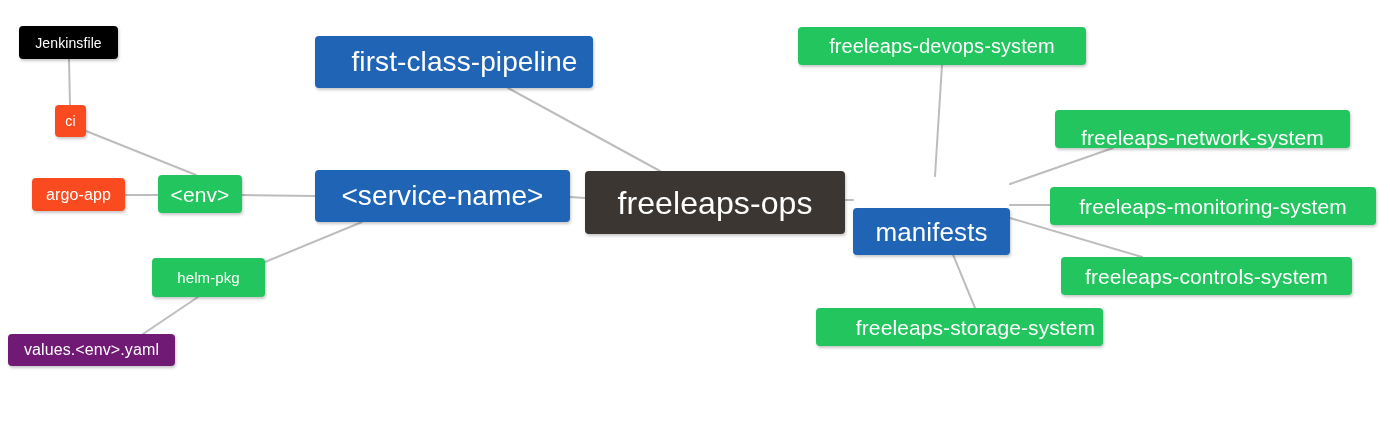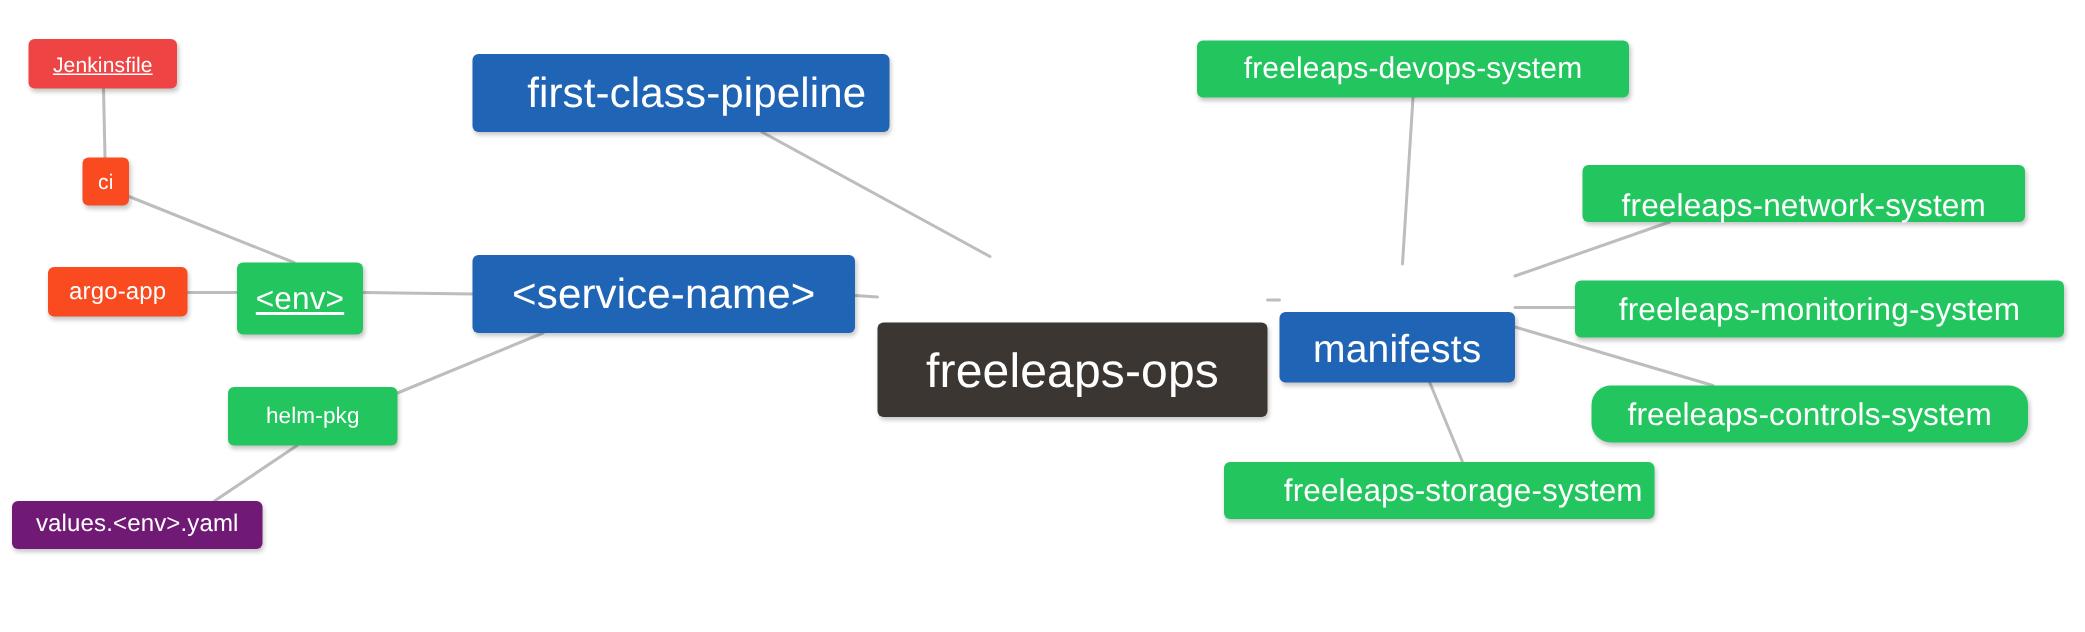--- a/index.html
+++ b/index.html
@@ -58,59 +58,59 @@
       <line x1="570" y1="197" x2="585" y2="198" stroke="#bdbdbd" stroke-width="2" stroke-linecap="round"></line>
       <line x1="508" y1="88" x2="660" y2="171" stroke="#bdbdbd" stroke-width="2" stroke-linecap="round"></line>
       <line x1="845" y1="200" x2="853" y2="200" stroke="#bdbdbd" stroke-width="2" stroke-linecap="round"></line>
       <line x1="935" y1="176" x2="942" y2="65" stroke="#bdbdbd" stroke-width="2" stroke-linecap="round"></line>
       <line x1="1010" y1="184" x2="1113" y2="148" stroke="#bdbdbd" stroke-width="2" stroke-linecap="round"></line>
       <line x1="1010" y1="205" x2="1050" y2="205" stroke="#bdbdbd" stroke-width="2" stroke-linecap="round"></line>
       <line x1="1010" y1="218" x2="1142" y2="257" stroke="#bdbdbd" stroke-width="2" stroke-linecap="round"></line>
       <line x1="940" y1="223" x2="975" y2="308" stroke="#bdbdbd" stroke-width="2" stroke-linecap="round"></line>
     </svg>
   <div id="node-layer">
-      <div class="node" style="left: 19px; top: 26px; width: 99px; height: 33px; background: #ef4444; font-size: 14px; text-decoration: underline;">
+      <div class="node" style="left: 19px; top: 26px; width: 99px; height: 33px; background: #000000; font-size: 14px;">
         <span class="node-label">Jenkinsfile</span>
       </div>
       <div class="node" style="left: 55px; top: 105px; width: 31px; height: 32px; background: rgb(250, 75, 32); font-size: 14px;">
         <span class="node-label">ci</span>
       </div>
       <div class="node" style="left: 32px; top: 178px; width: 93px; height: 33px; background: rgb(250, 75, 32); font-size: 16px;">
         <span class="node-label">argo-app</span>
       </div>
-      <div class="node" style="left: 158px; top: 175px; width: 84px; height: 48px; background: rgb(34, 197, 94); font-size: 21px; text-decoration: underline;">
+      <div class="node" style="left: 158px; top: 175px; width: 84px; height: 38px; background: rgb(34, 197, 94); font-size: 21px;">
         <span class="node-label">&lt;env&gt;</span>
       </div>
       <div class="node" style="left: 152px; top: 258px; width: 113px; height: 39px; background: rgb(34, 197, 94); font-size: 15px;">
         <span class="node-label">helm-pkg</span>
       </div>
       <div class="node" style="left: 8px; top: 334px; width: 167px; height: 32px; background: #701a75; font-size: 16px;">
         <span class="node-label">values.&lt;env&gt;.yaml</span>
       </div>
       <div class="node" style="left: 315px; top: 36px; width: 278px; height: 52px; background: rgb(31, 100, 181); font-size: 28px; padding-left: 21px;">
         <span class="node-label">first-class-pipeline</span>
       </div>
       <div class="node" style="left: 315px; top: 170px; width: 255px; height: 52px; background: rgb(31, 100, 181); font-size: 28px;">
         <span class="node-label">&lt;service-name&gt;</span>
       </div>
-      <div class="node" style="left: 585px; top: 171px; width: 260px; height: 63px; background: rgb(59, 54, 50); font-size: 32px; margin-top: 44px;">
+      <div class="node" style="left: 585px; top: 171px; width: 260px; height: 63px; background: rgb(59, 54, 50); font-size: 32px;">
         <span class="node-label">freeleaps-ops</span>
       </div>
       <div class="node" style="left: 853px; top: 176px; width: 157px; height: 47px; background: rgb(31, 100, 181); font-size: 26px; margin-top: 32px;">
         <span class="node-label">manifests</span>
       </div>
       <div class="node" style="left: 798px; top: 27px; width: 288px; height: 38px; background: rgb(34, 197, 94); font-size: 20px;">
         <span class="node-label">freeleaps-devops-system</span>
       </div>
       <div class="node" style="left: 1055px; top: 110px; width: 295px; height: 38px; background: rgb(34, 197, 94); font-size: 21px; align-items: flex-end;">
         <span class="node-label">freeleaps-network-system</span>
       </div>
       <div class="node" style="left: 1050px; top: 187px; width: 326px; height: 38px; background: rgb(34, 197, 94); font-size: 21px;">
         <span class="node-label">freeleaps-monitoring-system</span>
       </div>
-      <div class="node" style="left: 1061px; top: 257px; width: 291px; height: 38px; background: rgb(34, 197, 94); font-size: 21px; border-radius: 13px;">
+      <div class="node" style="left: 1061px; top: 257px; width: 291px; height: 38px; background: rgb(34, 197, 94); font-size: 21px;">
         <span class="node-label">freeleaps-controls-system</span>
       </div>
       <div class="node" style="left: 816px; top: 308px; width: 287px; height: 38px; background: rgb(34, 197, 94); font-size: 21px; padding-left: 32px;">
         <span class="node-label">freeleaps-storage-system</span>
       </div>
     </div>
 </div>
 
 </body></html>

